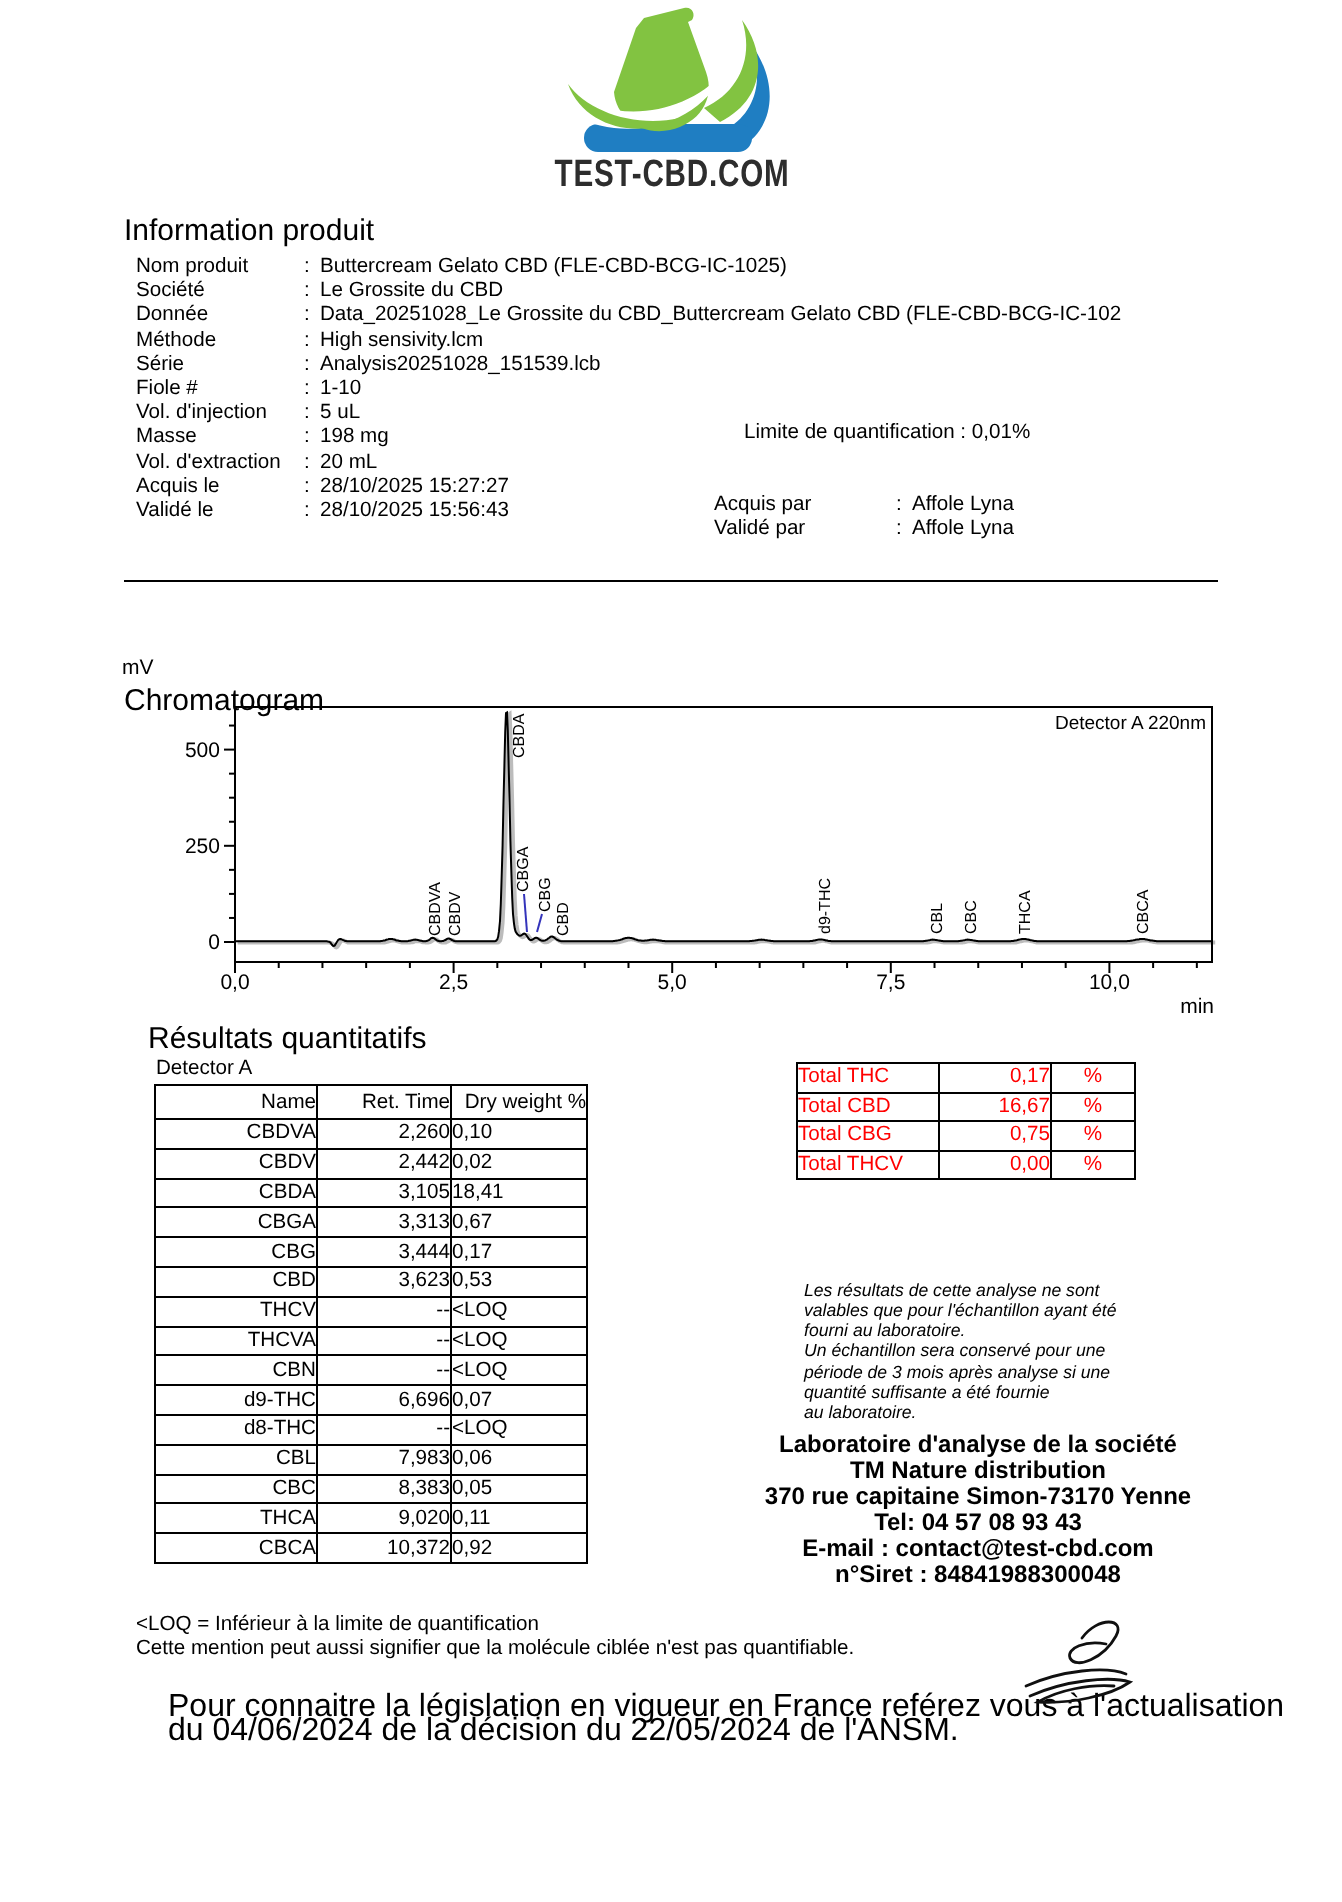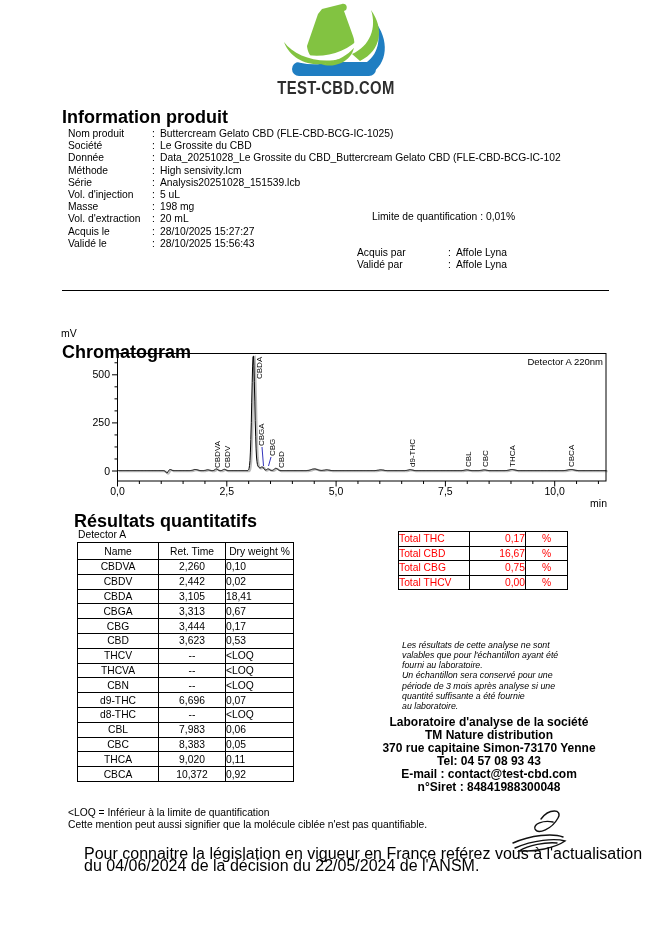--- a/index.html
+++ b/index.html
@@ -1,39 +1,39 @@
 <!DOCTYPE html>
 <html><head>
 <meta charset="utf-8">
 <style>
   *{box-sizing:border-box;}
   html,body{margin:0;padding:0;}
   body{width:671px;height:951px;position:relative;background:#ffffff;color:#000;
        font-family:"Liberation Sans",sans-serif;overflow:hidden;}
   .abs{position:absolute;}
-  .h{font-weight:bold;font-size:18px;}
+  .h{font-weight:normal;font-size:15px;}
   #logo-svg{left:278px;top:2px;}
   #logo-text{left:258px;top:77px;width:156px;text-align:center;font-size:19px;font-weight:bold;
              letter-spacing:.5px;color:#2d2d2d;transform:scaleX(.78);transform-origin:center;}
   #info-h{left:62px;top:107px;}
   #info-rows{left:68px;top:128px;font-size:10.3px;line-height:12.2px;white-space:nowrap;}
   .ilbl{display:inline-block;width:84px;}
   .isep{display:inline-block;width:5px;}
   .ival{padding-left:3px;}
   #limite{left:372px;top:211px;font-size:10.3px;}
   .par-row{left:357px;font-size:10.3px;white-space:nowrap;}
   .plbl{display:inline-block;width:91px;}
   #hr1{left:62px;top:290px;width:547px;height:1px;background:#000;}
   #chrom-h{left:62px;top:312px;margin-top:30px;}
   #results-h{left:62px;top:511px;padding-left:12px;}
   #det-label{left:78px;top:529px;font-size:10.3px;}
   table{border-collapse:collapse;table-layout:fixed;}
   #results-table{left:77px;top:542px;}
   #results-table th,#results-table td{border:1px solid #000;font-size:10.3px;font-weight:normal;
-      padding:0;text-align:center;overflow:hidden;}
+      padding:0;text-align:right;overflow:hidden;}
   #results-table th{height:17px;}
   #results-table td{height:14.8px;}
   .c0{width:81px;} .c1{width:67px;} .c2{width:68px;margin-left:28px;}
   #results-table td.c2{text-align:left;padding-right:5px;}
   #totals-table{left:398px;top:531px;color:#ff0000;}
   #totals-table td{border:1px solid #000;font-size:10.3px;padding:0;height:14.6px;}
   .t0{width:71px;text-align:left;padding-left:4px;margin-left:12px;}
   .t1{width:56px;text-align:right;padding-right:7px;}
   .t2{width:42px;text-align:center;}
   #disclaimer{left:402px;top:640px;width:180px;font-size:8.8px;line-height:10.15px;
@@ -59,20 +59,21 @@
 </svg>
 <div id="logo-text" class="abs">TEST-CBD.COM</div>
 
 <div id="info-h" class="abs h">Information produit</div>
 <div id="info-rows" class="abs">
     <div class="irow"><span class="ilbl">Nom produit</span><span class="isep">:</span><span class="ival">Buttercream Gelato CBD (FLE-CBD-BCG-IC-1025)</span></div>
     <div class="irow"><span class="ilbl">Société</span><span class="isep">:</span><span class="ival">Le Grossite du CBD</span></div>
     <div class="irow"><span class="ilbl">Donnée</span><span class="isep">:</span><span class="ival">Data_20251028_Le Grossite du CBD_Buttercream Gelato CBD (FLE-CBD-BCG-IC-102</span></div>
     <div class="irow"><span class="ilbl">Méthode</span><span class="isep">:</span><span class="ival">High sensivity.lcm</span></div>
     <div class="irow"><span class="ilbl">Série</span><span class="isep">:</span><span class="ival">Analysis20251028_151539.lcb</span></div>
+    <div class="irow"><span class="ilbl">Fiole #</span><span class="isep">:</span><span class="ival">1-10</span></div>
     <div class="irow"><span class="ilbl">Vol. d'injection</span><span class="isep">:</span><span class="ival">5 uL</span></div>
     <div class="irow"><span class="ilbl">Masse</span><span class="isep">:</span><span class="ival">198 mg</span></div>
     <div class="irow"><span class="ilbl">Vol. d'extraction</span><span class="isep">:</span><span class="ival">20 mL</span></div>
     <div class="irow"><span class="ilbl">Acquis le</span><span class="isep">:</span><span class="ival">28/10/2025 15:27:27</span></div>
     <div class="irow"><span class="ilbl">Validé le</span><span class="isep">:</span><span class="ival">28/10/2025 15:56:43</span></div>
   </div>
 <div id="limite" class="abs">Limite de quantification : 0,01%</div>
 <div class="abs par-row" style="top:247px">
   <span class="plbl">Acquis par</span><span class="isep">:</span><span class="ival">Affole Lyna</span>
 </div>

